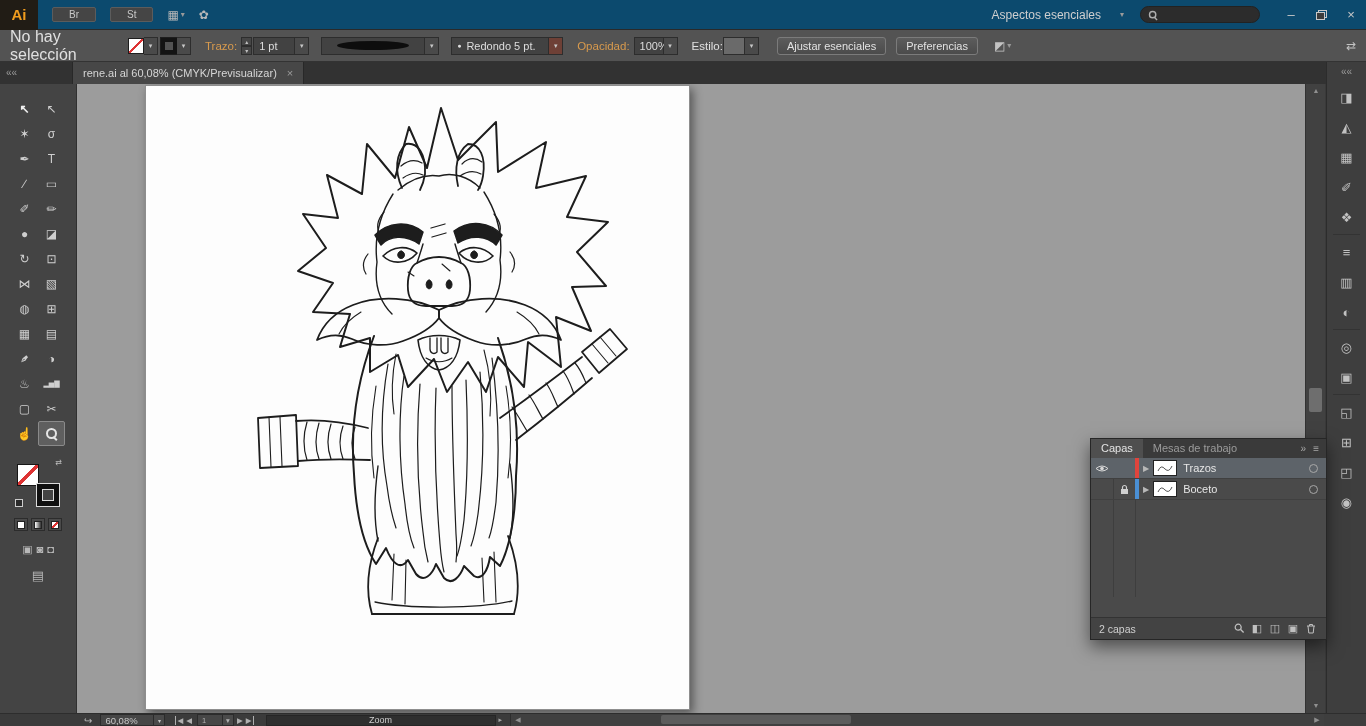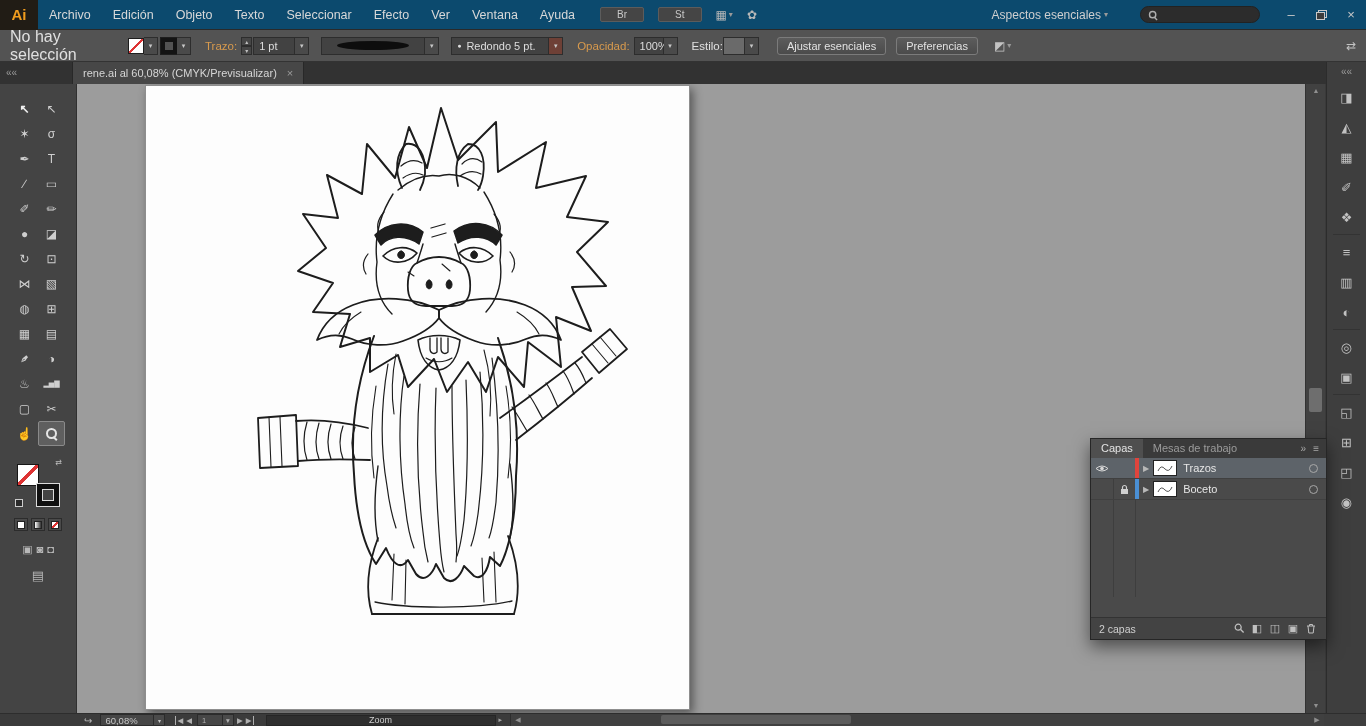--- a/index.html
+++ b/index.html
@@ -10,21 +10,21 @@
     border-bottom:1px solid #2a2a2a;display:flex;align-items:center;color:#d8d8d8}
   .logo{width:38px;height:30px;background:#211c15;color:#f09c1e;font-weight:bold;
     font-size:15px;display:flex;align-items:center;justify-content:center}
   .menus{display:flex;height:100%}
   .menu-item{padding:0 11px;line-height:30px;font-size:12.5px;cursor:default}
   .quick-btn{margin-left:14px;border:1px solid #5c5c5c;background:#454545;color:#c8c8c8;
     font-size:10px;padding:1px 16px;border-radius:2px}
   .mini-icon{color:#b8b8b8;font-size:12px;margin-left:14px;display:flex;align-items:center;gap:2px}
   .mini-caret{font-size:8px;color:#9a9a9a}
   .mb-spacer{flex:1}
-  .workspace{font-size:12px;color:#cfcfcf;display:flex;align-items:center;gap:3px;margin-right:32px}
+  .workspace{font-size:12px;color:#cfcfcf;display:flex;align-items:center;gap:19px;margin-right:16px}
   .searchbox{width:120px;height:17px;background:#2c2c2c;border:1px solid #222;border-radius:9px;
     display:flex;align-items:center;padding:0 6px;gap:4px;margin-right:16px}
   .searchbox input{background:transparent;border:none;outline:none;color:#ddd;font-size:11px;width:90px;
     font-family:"Liberation Sans",sans-serif}
   .win-btns{display:flex;align-items:center;height:100%}
   .win-btn{width:30px;height:30px;display:flex;align-items:center;justify-content:center;
     color:#c9c9c9;font-size:13px}
   .win-restore{position:relative;width:11px;height:10px;display:inline-block}
   .win-restore::before{content:"";position:absolute;right:0;top:0;width:7px;height:6px;border:1px solid #c9c9c9}
   .win-restore::after{content:"";position:absolute;left:0;bottom:0;width:7px;height:6px;border:1px solid #c9c9c9;background:#3c3c3c}
@@ -138,31 +138,20 @@
   .hscroll{flex:1;height:13px;background:#404040;border-left:1px solid #2e2e2e;position:relative;margin-left:8px}
   .hs-arrow{position:absolute;top:0;width:14px;height:12px;text-align:center;line-height:12px;font-size:7px;color:#909090}
   .hs-thumb{position:absolute;left:150px;top:1.5px;width:190px;height:9px;background:#5c5c5c;border-radius:2px}
   .sb-corner{width:42px;height:13px;background:#3e3e3e}
 </style>
 </head>
 <body>
 
 <div class="menubar">
   <div class="logo">Ai</div>
-  <div class="menus">
-      <span class="menu-item">Archivo</span>
-      <span class="menu-item">Edición</span>
-      <span class="menu-item">Objeto</span>
-      <span class="menu-item">Texto</span>
-      <span class="menu-item">Seleccionar</span>
-      <span class="menu-item">Efecto</span>
-      <span class="menu-item">Ver</span>
-      <span class="menu-item">Ventana</span>
-      <span class="menu-item">Ayuda</span>
-    </div>
   <span class="quick-btn">Br</span>
   <span class="quick-btn">St</span>
   <span class="mini-icon">
     <span>▦</span>
     <span class="mini-caret">▾</span>
   </span>
   <span class="mini-icon">
     <span>✿</span>
   </span>
   <div class="mb-spacer"></div>

